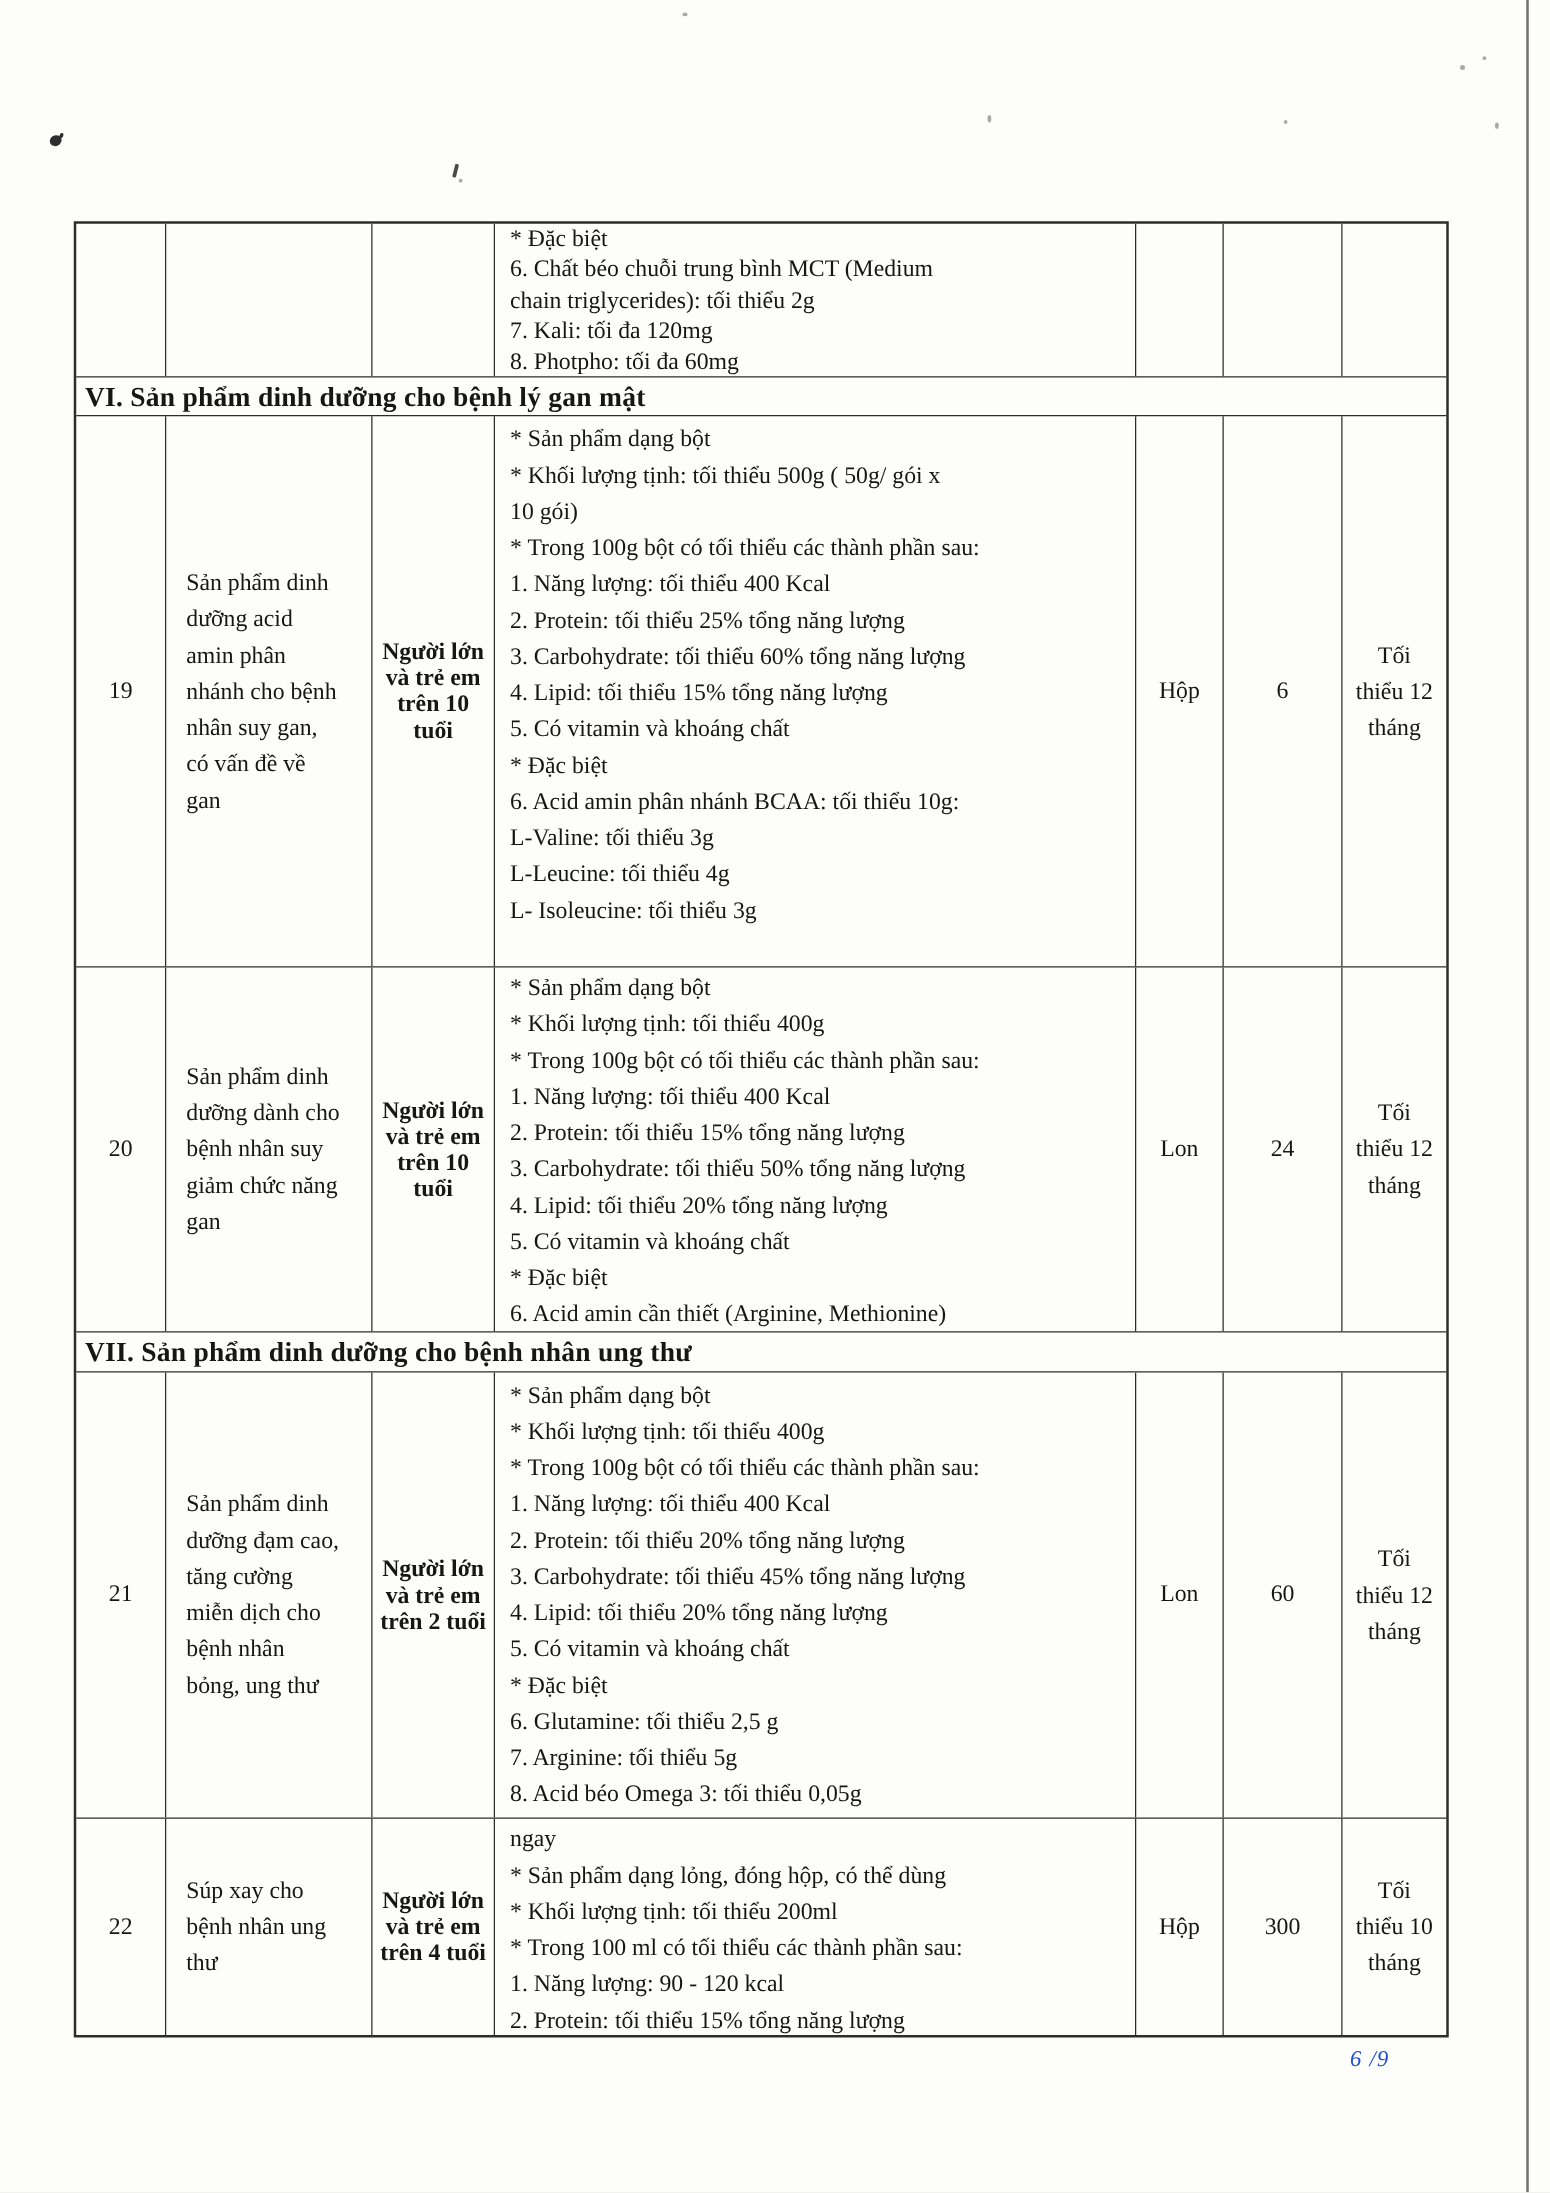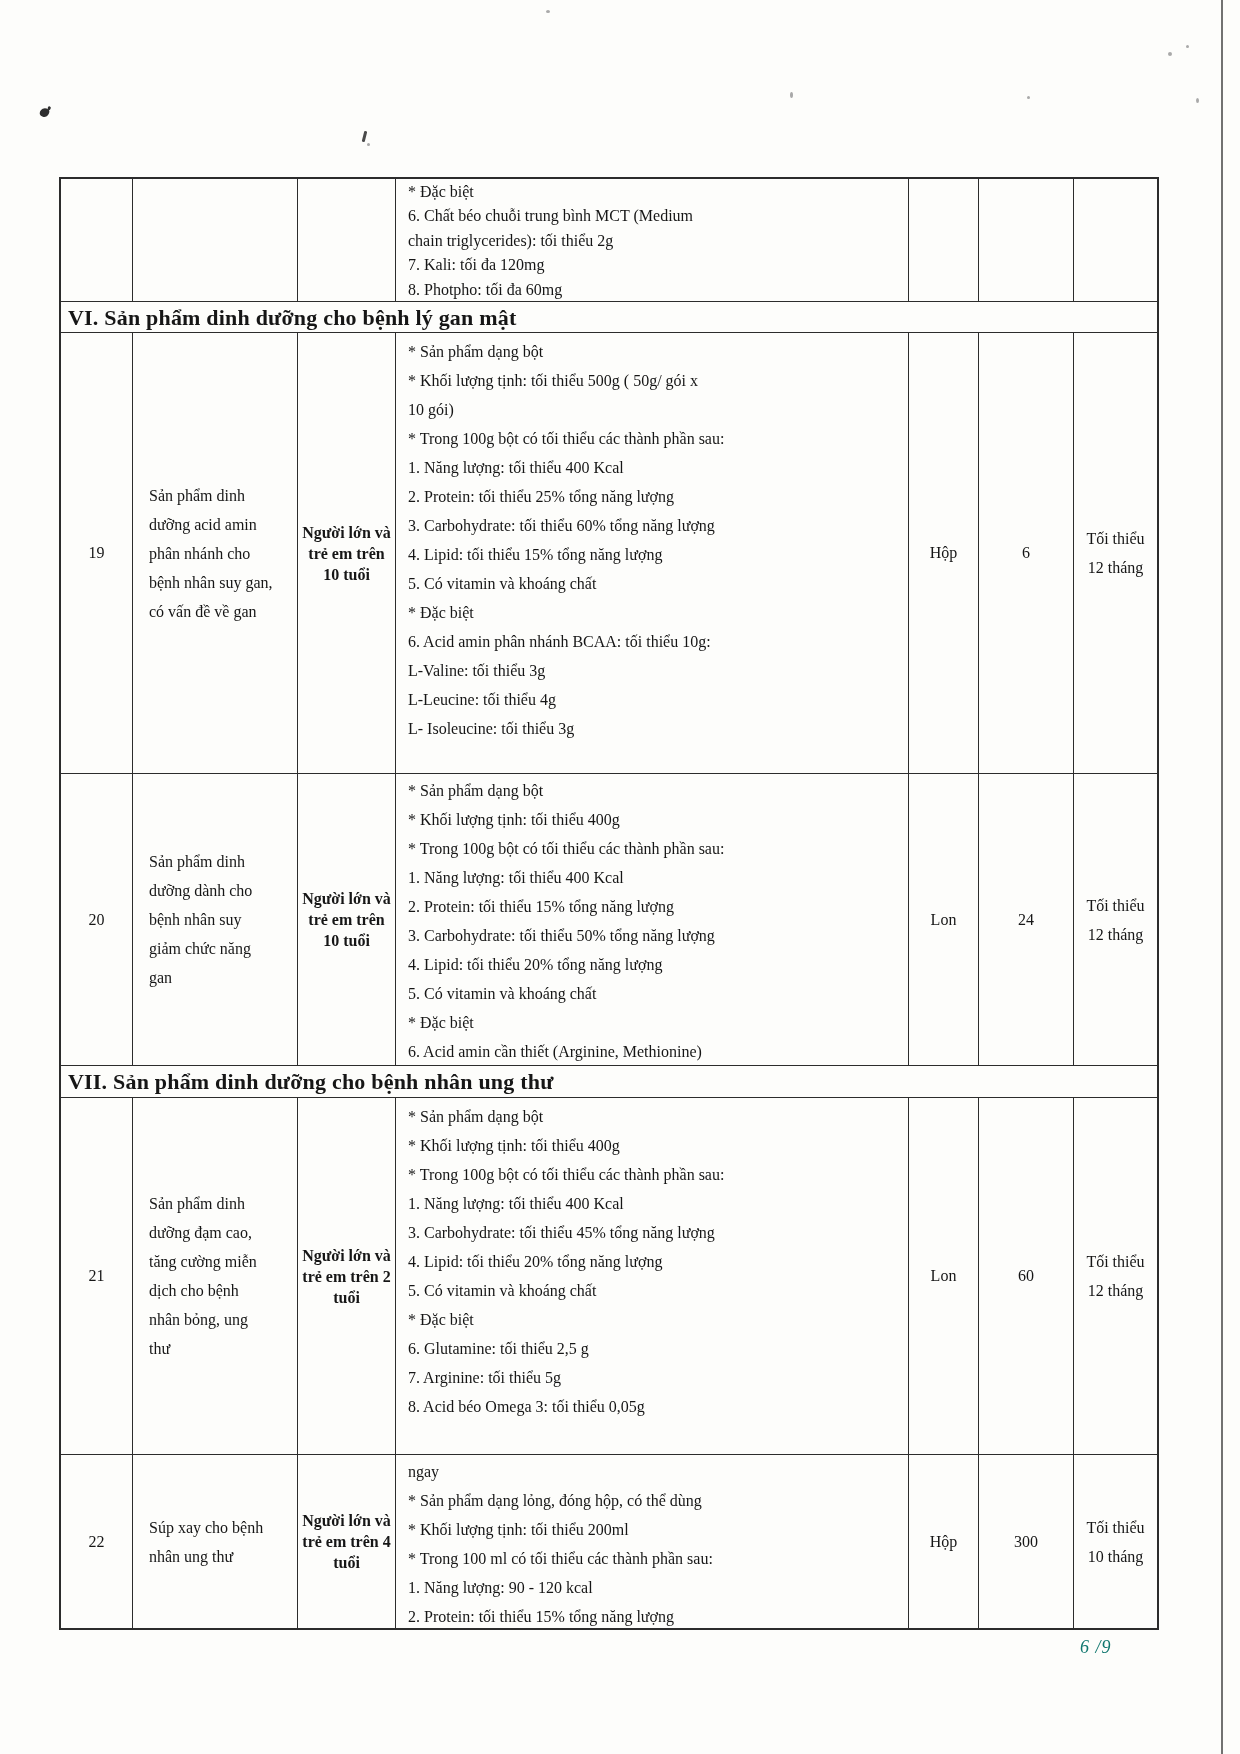--- a/index.html
+++ b/index.html
@@ -23,21 +23,21 @@
     grid-template-columns:72px 165px 98px 513px 70px 95px 83px;
     border-bottom:1.6px solid #2c2c2c;
     box-sizing:border-box;
   }
   .trow:last-child{border-bottom:none;}
   .trow.section{display:block;}
   .cell{
     border-right:1.6px solid #2c2c2c;
     box-sizing:border-box;
     overflow:hidden;
-    font-size:16px;
+    font-size:19px;
   }
   .cell:last-child{border-right:none;justify-content:flex-end;}
   .c-no,.c-users,.c-pack,.c-qty,.c-shelf{
     display:flex;align-items:center;justify-content:center;text-align:center;
   }
   .c-name{display:flex;align-items:center;}
   .c-name span{display:block;text-align:left;padding:0 24px 0 16px;line-height:29px;}
   .c-users span{display:block;line-height:21px;padding:0 4px;font-weight:bold;}
   .c-shelf span{display:block;line-height:29px;padding:0 7px;}
   .c-specs{padding:4px 30px 0 12px;line-height:29px;}
@@ -64,21 +64,21 @@
   .ink-mark:after{
     content:"";position:absolute;left:6px;top:-3px;width:3px;height:4px;
     background:#2e2e2e;border-radius:50%;
   }
   .tick-mark{
     position:absolute;left:363px;top:131px;width:2.5px;height:11px;
     background:#4a4a4a;transform:rotate(14deg);border-radius:1px;
   }
   .page-number{
     position:absolute;left:1080px;top:1637px;
-    font-style:italic;font-size:18px;color:#0f766e;letter-spacing:1px;
+    font-style:italic;font-size:18px;color:#1d4ed8;letter-spacing:1px;
   }
 </style>
 </head>
 <body>
 
 <div id="page">
 
   <div class="scan-edge"></div>
   <div class="ink-mark"></div>
   <div class="tick-mark"></div>
@@ -194,20 +194,21 @@
           <span>Sản phẩm dinh dưỡng đạm cao, tăng cường miễn dịch cho bệnh nhân bỏng, ung thư</span>
         </div>
       <div class="cell c-users">
           <span>Người lớn và trẻ em trên 2 tuổi</span>
         </div>
       <div class="cell c-specs">
           <div class="spec-line">* Sản phẩm dạng bột</div>
           <div class="spec-line">* Khối lượng tịnh: tối thiểu 400g</div>
           <div class="spec-line">* Trong 100g bột có tối thiểu các thành phần sau:</div>
           <div class="spec-line">1. Năng lượng: tối thiểu 400 Kcal</div>
+          <div class="spec-line">2. Protein: tối thiểu 20% tổng năng lượng</div>
           <div class="spec-line">3. Carbohydrate: tối thiểu 45% tổng năng lượng</div>
           <div class="spec-line">4. Lipid: tối thiểu 20% tổng năng lượng</div>
           <div class="spec-line">5. Có vitamin và khoáng chất</div>
           <div class="spec-line">* Đặc biệt</div>
           <div class="spec-line">6. Glutamine: tối thiểu 2,5 g</div>
           <div class="spec-line">7. Arginine: tối thiểu 5g</div>
           <div class="spec-line">8. Acid béo Omega 3: tối thiểu 0,05g</div>
         </div>
       <div class="cell c-pack">
           <span>Lon</span>

